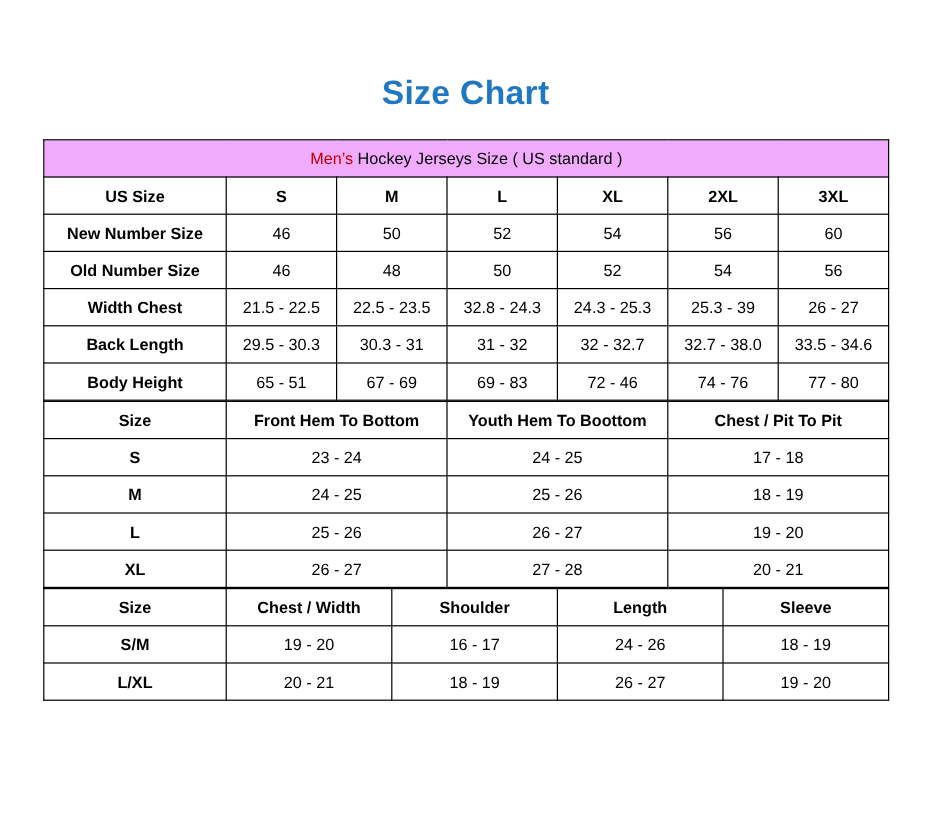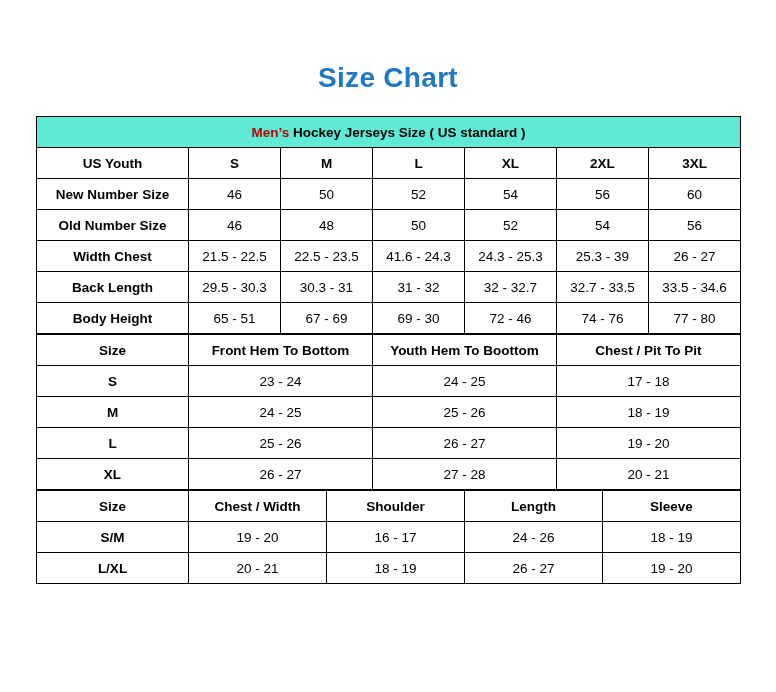--- a/index.html
+++ b/index.html
@@ -39,22 +39,22 @@
   }
   table.size-table td {
     border: 1px solid #000000;
     text-align: center;
     vertical-align: middle;
     font-size: 13.5px;
     height: 26px;
     padding: 2px 1px;
   }
   td.section-header {
-    background: #5eead4;
-    font-weight: bold;
+    background: #f0abfc;
+    font-weight: normal;
     font-size: 15px;
     height: 31px;
   }
   td.section-header .accent-men { color: #c00000; }
   td.section-header .accent-women { color: #c00000; }
   td.section-header .accent-youth { color: #c00000; }
   td.section-header .rest { color: #000000; }
   td.col-head {
     font-weight: bold;
   }
@@ -82,21 +82,21 @@
         <col style="width:92px">
         <col style="width:92px">
         <col style="width:92px">
         <col style="width:92px">
       </colgroup>
       <tbody>
         <tr>
           <td class="section-header" colspan="7"><span class="accent-men">Men’s</span><span class="rest"> Hockey Jerseys Size ( US standard )</span></td>
         </tr>
         <tr>
-          <td class="col-head">US Youth</td>
+          <td class="col-head">US Size</td>
           <td class="col-head">S</td>
           <td class="col-head">M</td>
           <td class="col-head">L</td>
           <td class="col-head">XL</td>
           <td class="col-head">2XL</td>
           <td class="col-head">3XL</td>
         </tr>
         <tr>
           <td class="row-head">New Number Size</td>
           <td>46</td>
@@ -112,39 +112,39 @@
           <td>48</td>
           <td>50</td>
           <td>52</td>
           <td>54</td>
           <td>56</td>
         </tr>
         <tr>
           <td class="row-head">Width Chest</td>
           <td>21.5 - 22.5</td>
           <td>22.5 - 23.5</td>
-          <td>41.6 - 24.3</td>
+          <td>32.8 - 24.3</td>
           <td>24.3 - 25.3</td>
           <td>25.3 - 39</td>
           <td>26 - 27</td>
         </tr>
         <tr>
           <td class="row-head">Back Length</td>
           <td>29.5 - 30.3</td>
           <td>30.3 - 31</td>
           <td>31 - 32</td>
           <td>32 - 32.7</td>
-          <td>32.7 - 33.5</td>
+          <td>32.7 - 38.0</td>
           <td>33.5 - 34.6</td>
         </tr>
         <tr>
           <td class="row-head">Body Height</td>
           <td>65 - 51</td>
           <td>67 - 69</td>
-          <td>69 - 30</td>
+          <td>69 - 83</td>
           <td>72 - 46</td>
           <td>74 - 76</td>
           <td>77 - 80</td>
         </tr>
       </tbody>
     </table>
 
     <table class="size-table">
       <colgroup>
         <col style="width:152px">

